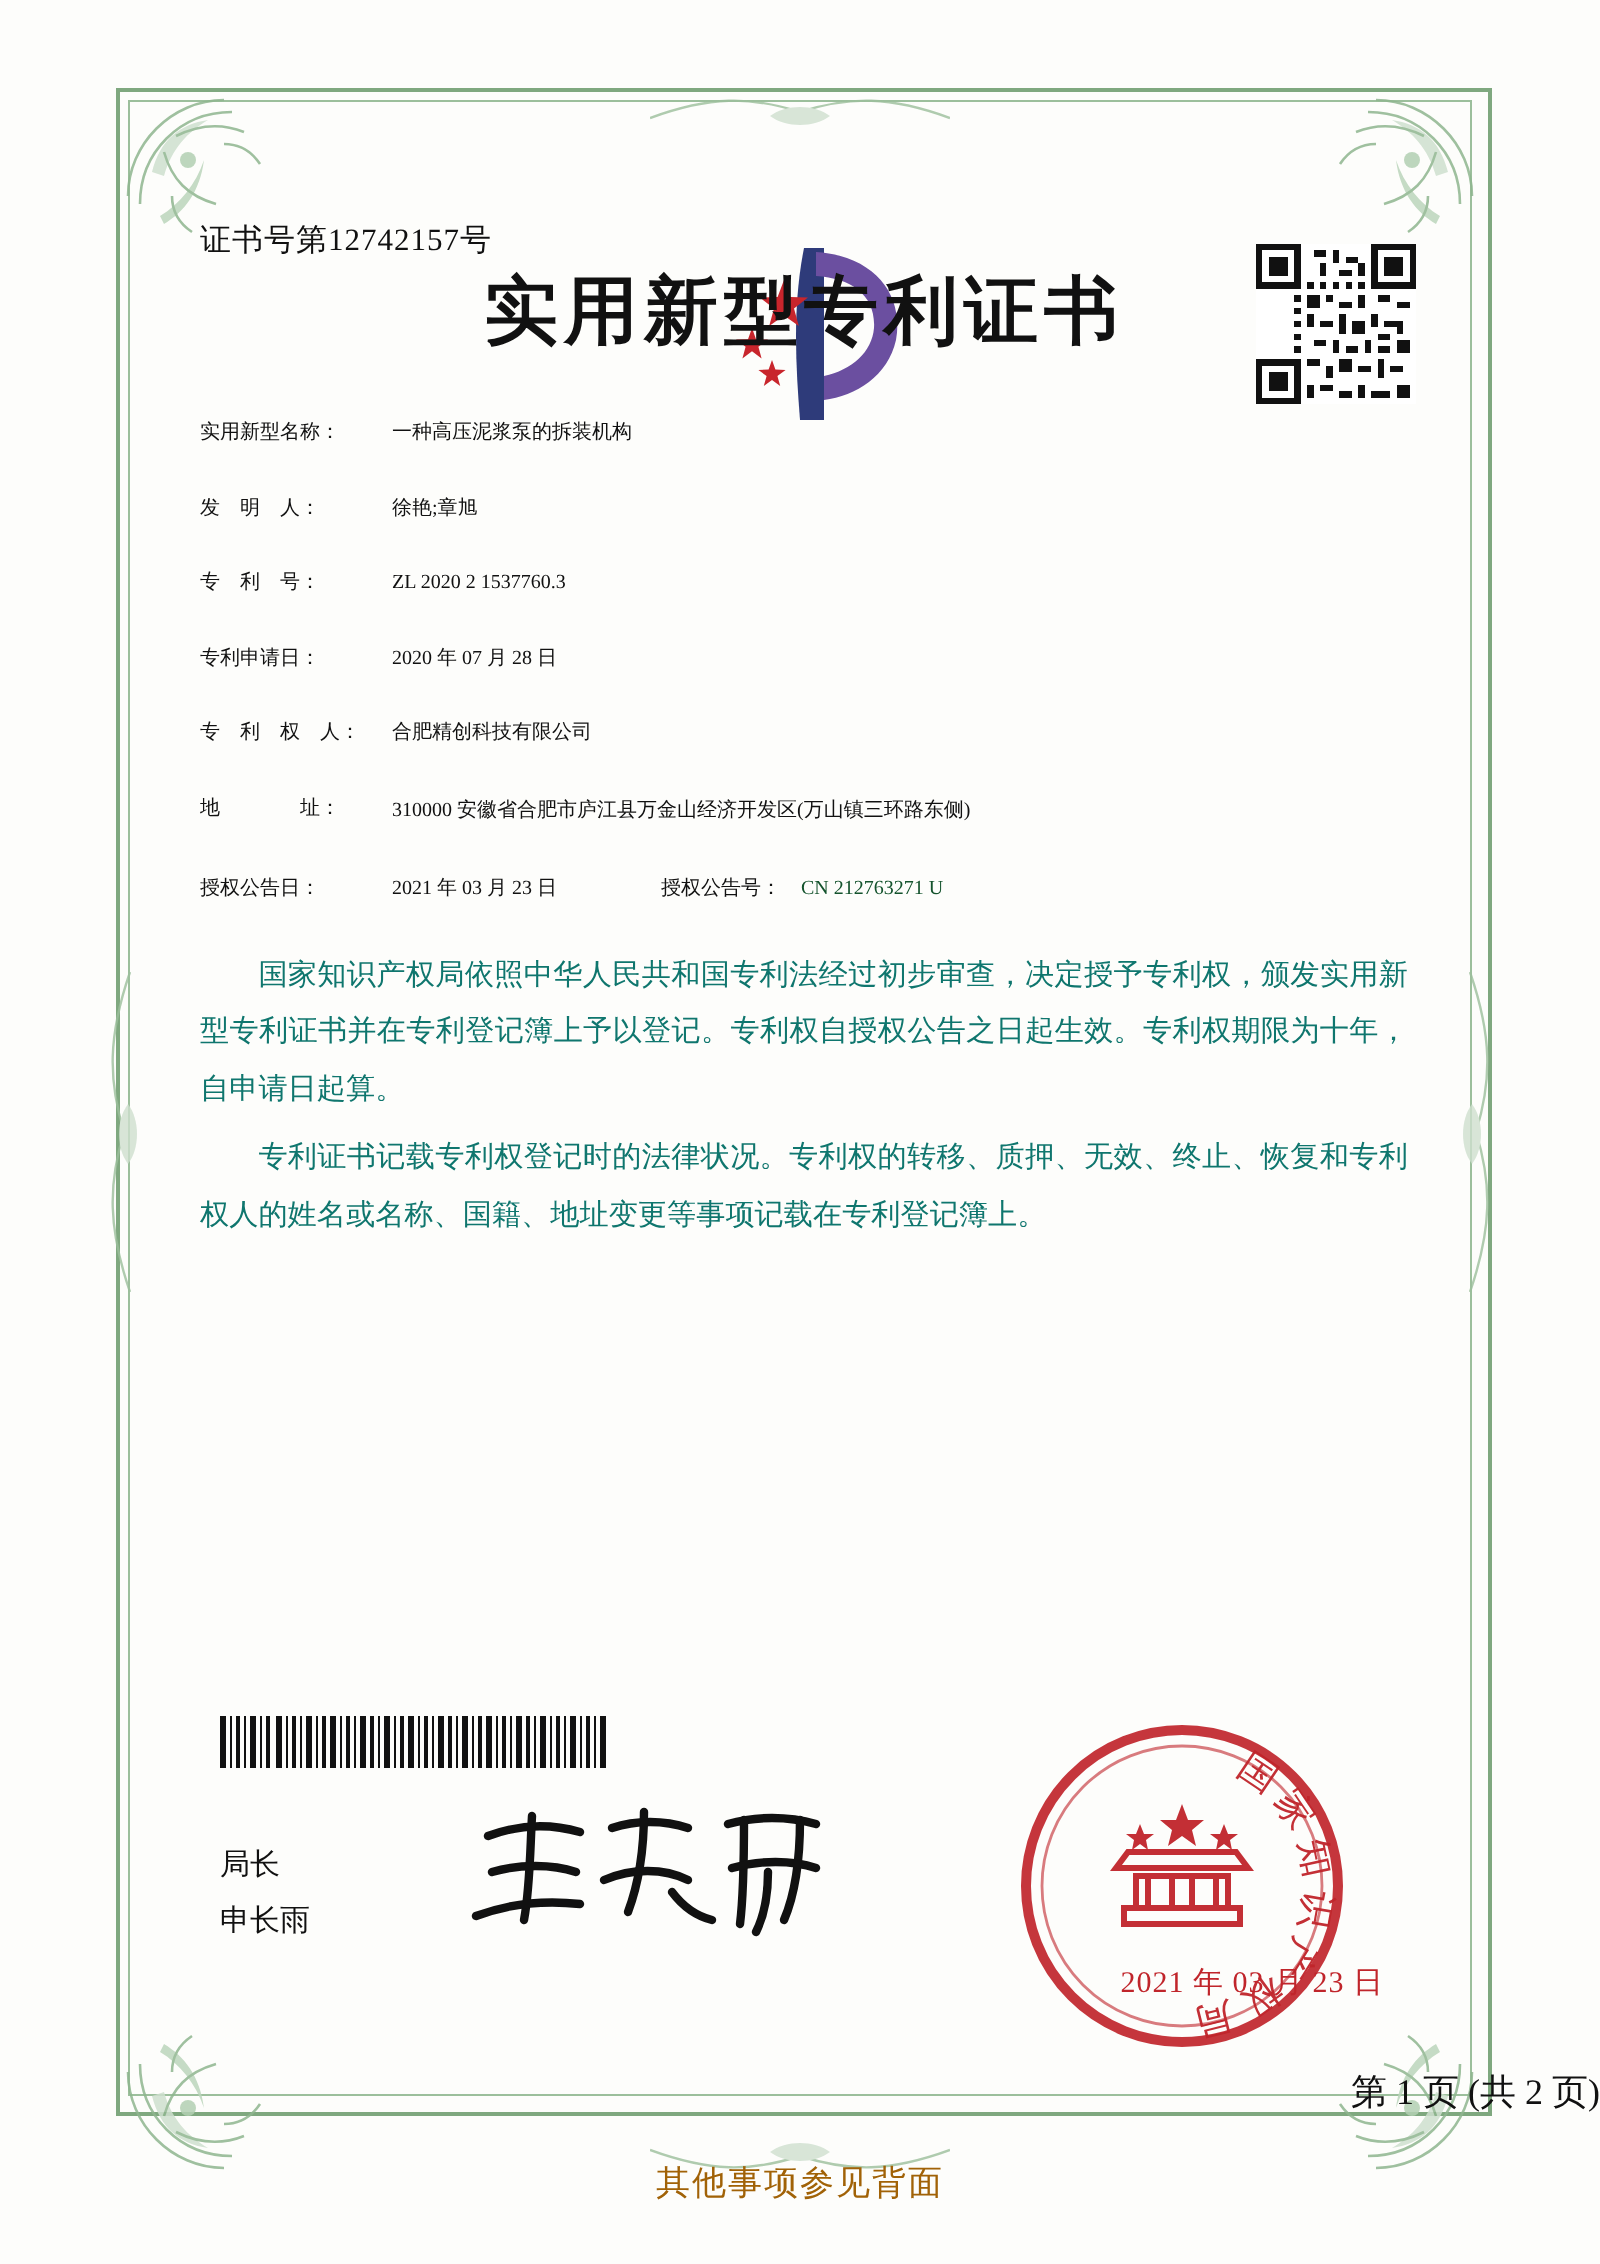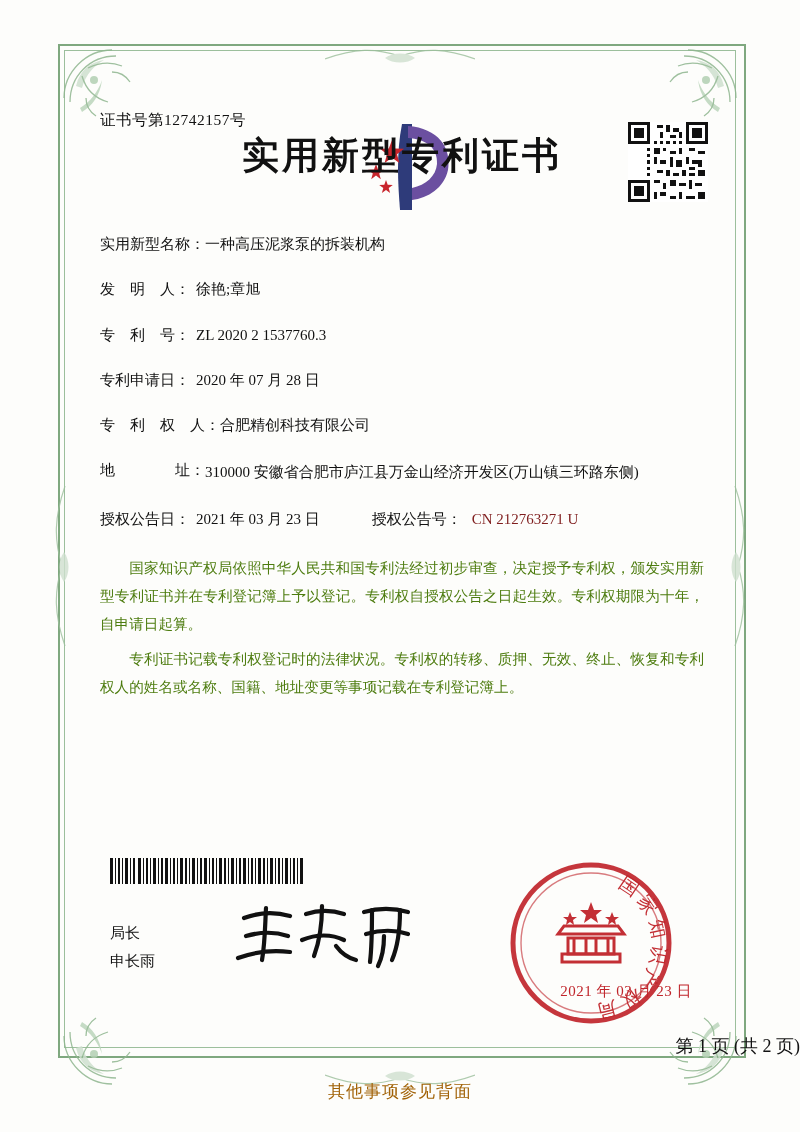--- a/index.html
+++ b/index.html
@@ -98,22 +98,22 @@
   .title {
     text-align: center;
     font-size: 37px;
     font-weight: bold;
     letter-spacing: 3px;
     color: #111;
     font-family: "Liberation Serif", serif;
   }
 
   .fields {
-    margin-top: 52px;
-    font-size: 15px;
+    margin-top: 28px;
+    font-size: 10px;
     line-height: 1.55;
   }
   .field {
     display: flex;
     align-items: flex-start;
     margin-bottom: 22px;
   }
   .field .lbl {
     flex: 0 0 96px;
     letter-spacing: 0px;
@@ -125,30 +125,30 @@
     color: #111;
   }
   .field.two-col .val { flex: 0 0 auto; }
   .field .lbl2 {
     flex: 0 0 auto;
     margin-left: 52px;
     color: #111;
   }
   .field .val2 {
     margin-left: 10px;
-    color: #7f1d1d;
+    color: #14532d;
   }
   .field.addr .val { line-height: 1.8; }
 
   .paras {
     margin-top: 16px;
     font-size: 14.6px;
     line-height: 1.95;
     text-align: justify;
-    color: #4d7c0f;
+    color: #0f766e;
   }
   .paras p {
     margin: 0 0 6px 0;
     text-indent: 2em;
   }
 
   
   .barcode {
     position: absolute;
     left: 110px;

